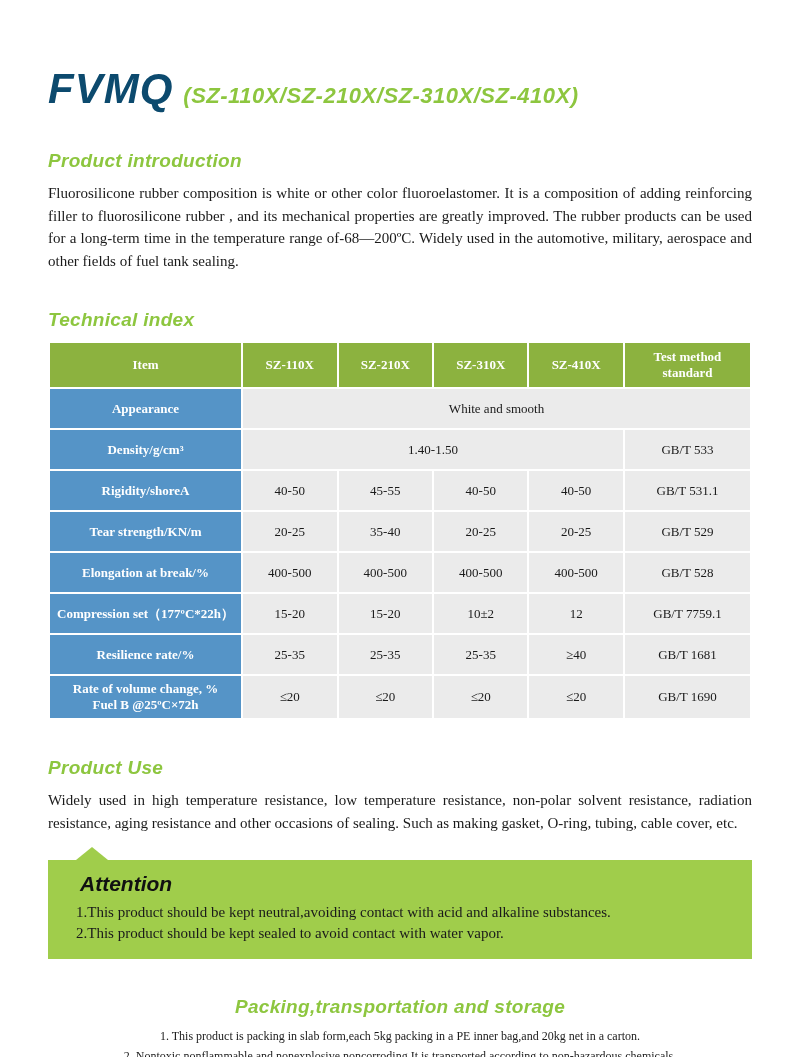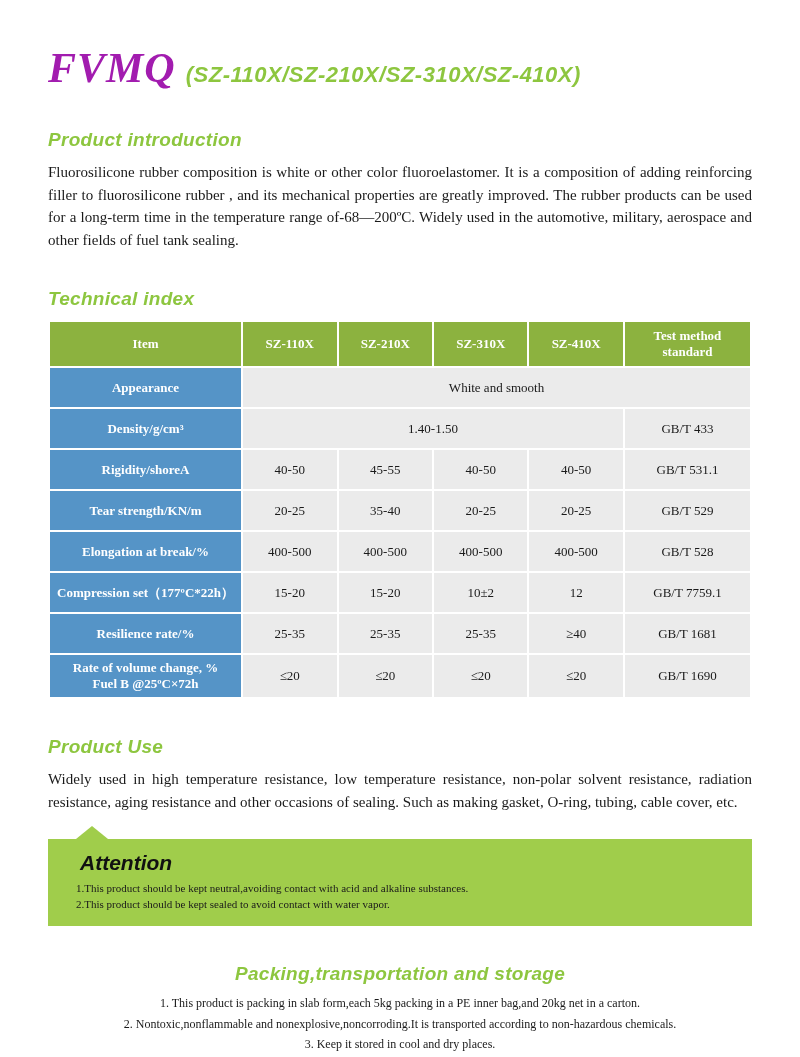--- a/index.html
+++ b/index.html
@@ -17,26 +17,27 @@
     padding: 0 48px;
   }
 
   
   .title-row {
     margin-top: 44px;
     display: flex;
     align-items: baseline;
   }
   .brand {
-    font-family: Liberation Serif, serif;
+    font-family: Liberation Sans, sans-serif;
     font-style: italic;
     font-weight: bold;
     font-size: 42px;
     letter-spacing: 1px;
-    color: #a21caf;
+    color: #0c4a6e;
+    margin-top: 21px;
   }
   .models {
     font-family: "Liberation Sans", sans-serif;
     font-style: italic;
     font-weight: bold;
     font-size: 22px;
     color: #8DC63F;
     margin-left: 10px;
     letter-spacing: 0.5px;
   }
@@ -116,21 +117,21 @@
   }
   .attention-title {
     font-family: "Liberation Sans", sans-serif;
     font-style: italic;
     font-weight: bold;
     font-size: 21px;
     color: #111111;
     margin: 2px 0 6px 4px;
   }
   .attention-item {
-    font-size: 11px;
+    font-size: 15px;
     line-height: 1.42;
   }
 
   
   .packing-item {
     font-size: 12px;
     line-height: 1.7;
     text-align: center;
   }
   .packing-list { margin-top: 8px; }
@@ -173,21 +174,21 @@
         </tr>
       </thead>
       <tbody>
         <tr>
           <td class="row-label">Appearance</td>
           <td class="data-cell" colspan="5">White and smooth</td>
         </tr>
         <tr>
           <td class="row-label">Density/g/cm³</td>
           <td class="data-cell" colspan="4">1.40-1.50</td>
-          <td class="data-cell">GB/T 433</td>
+          <td class="data-cell">GB/T 533</td>
         </tr>
         <tr>
           <td class="row-label">Rigidity/shoreA</td>
           <td class="data-cell">40-50</td>
           <td class="data-cell">45-55</td>
           <td class="data-cell">40-50</td>
           <td class="data-cell">40-50</td>
           <td class="data-cell">GB/T 531.1</td>
         </tr>
         <tr>

